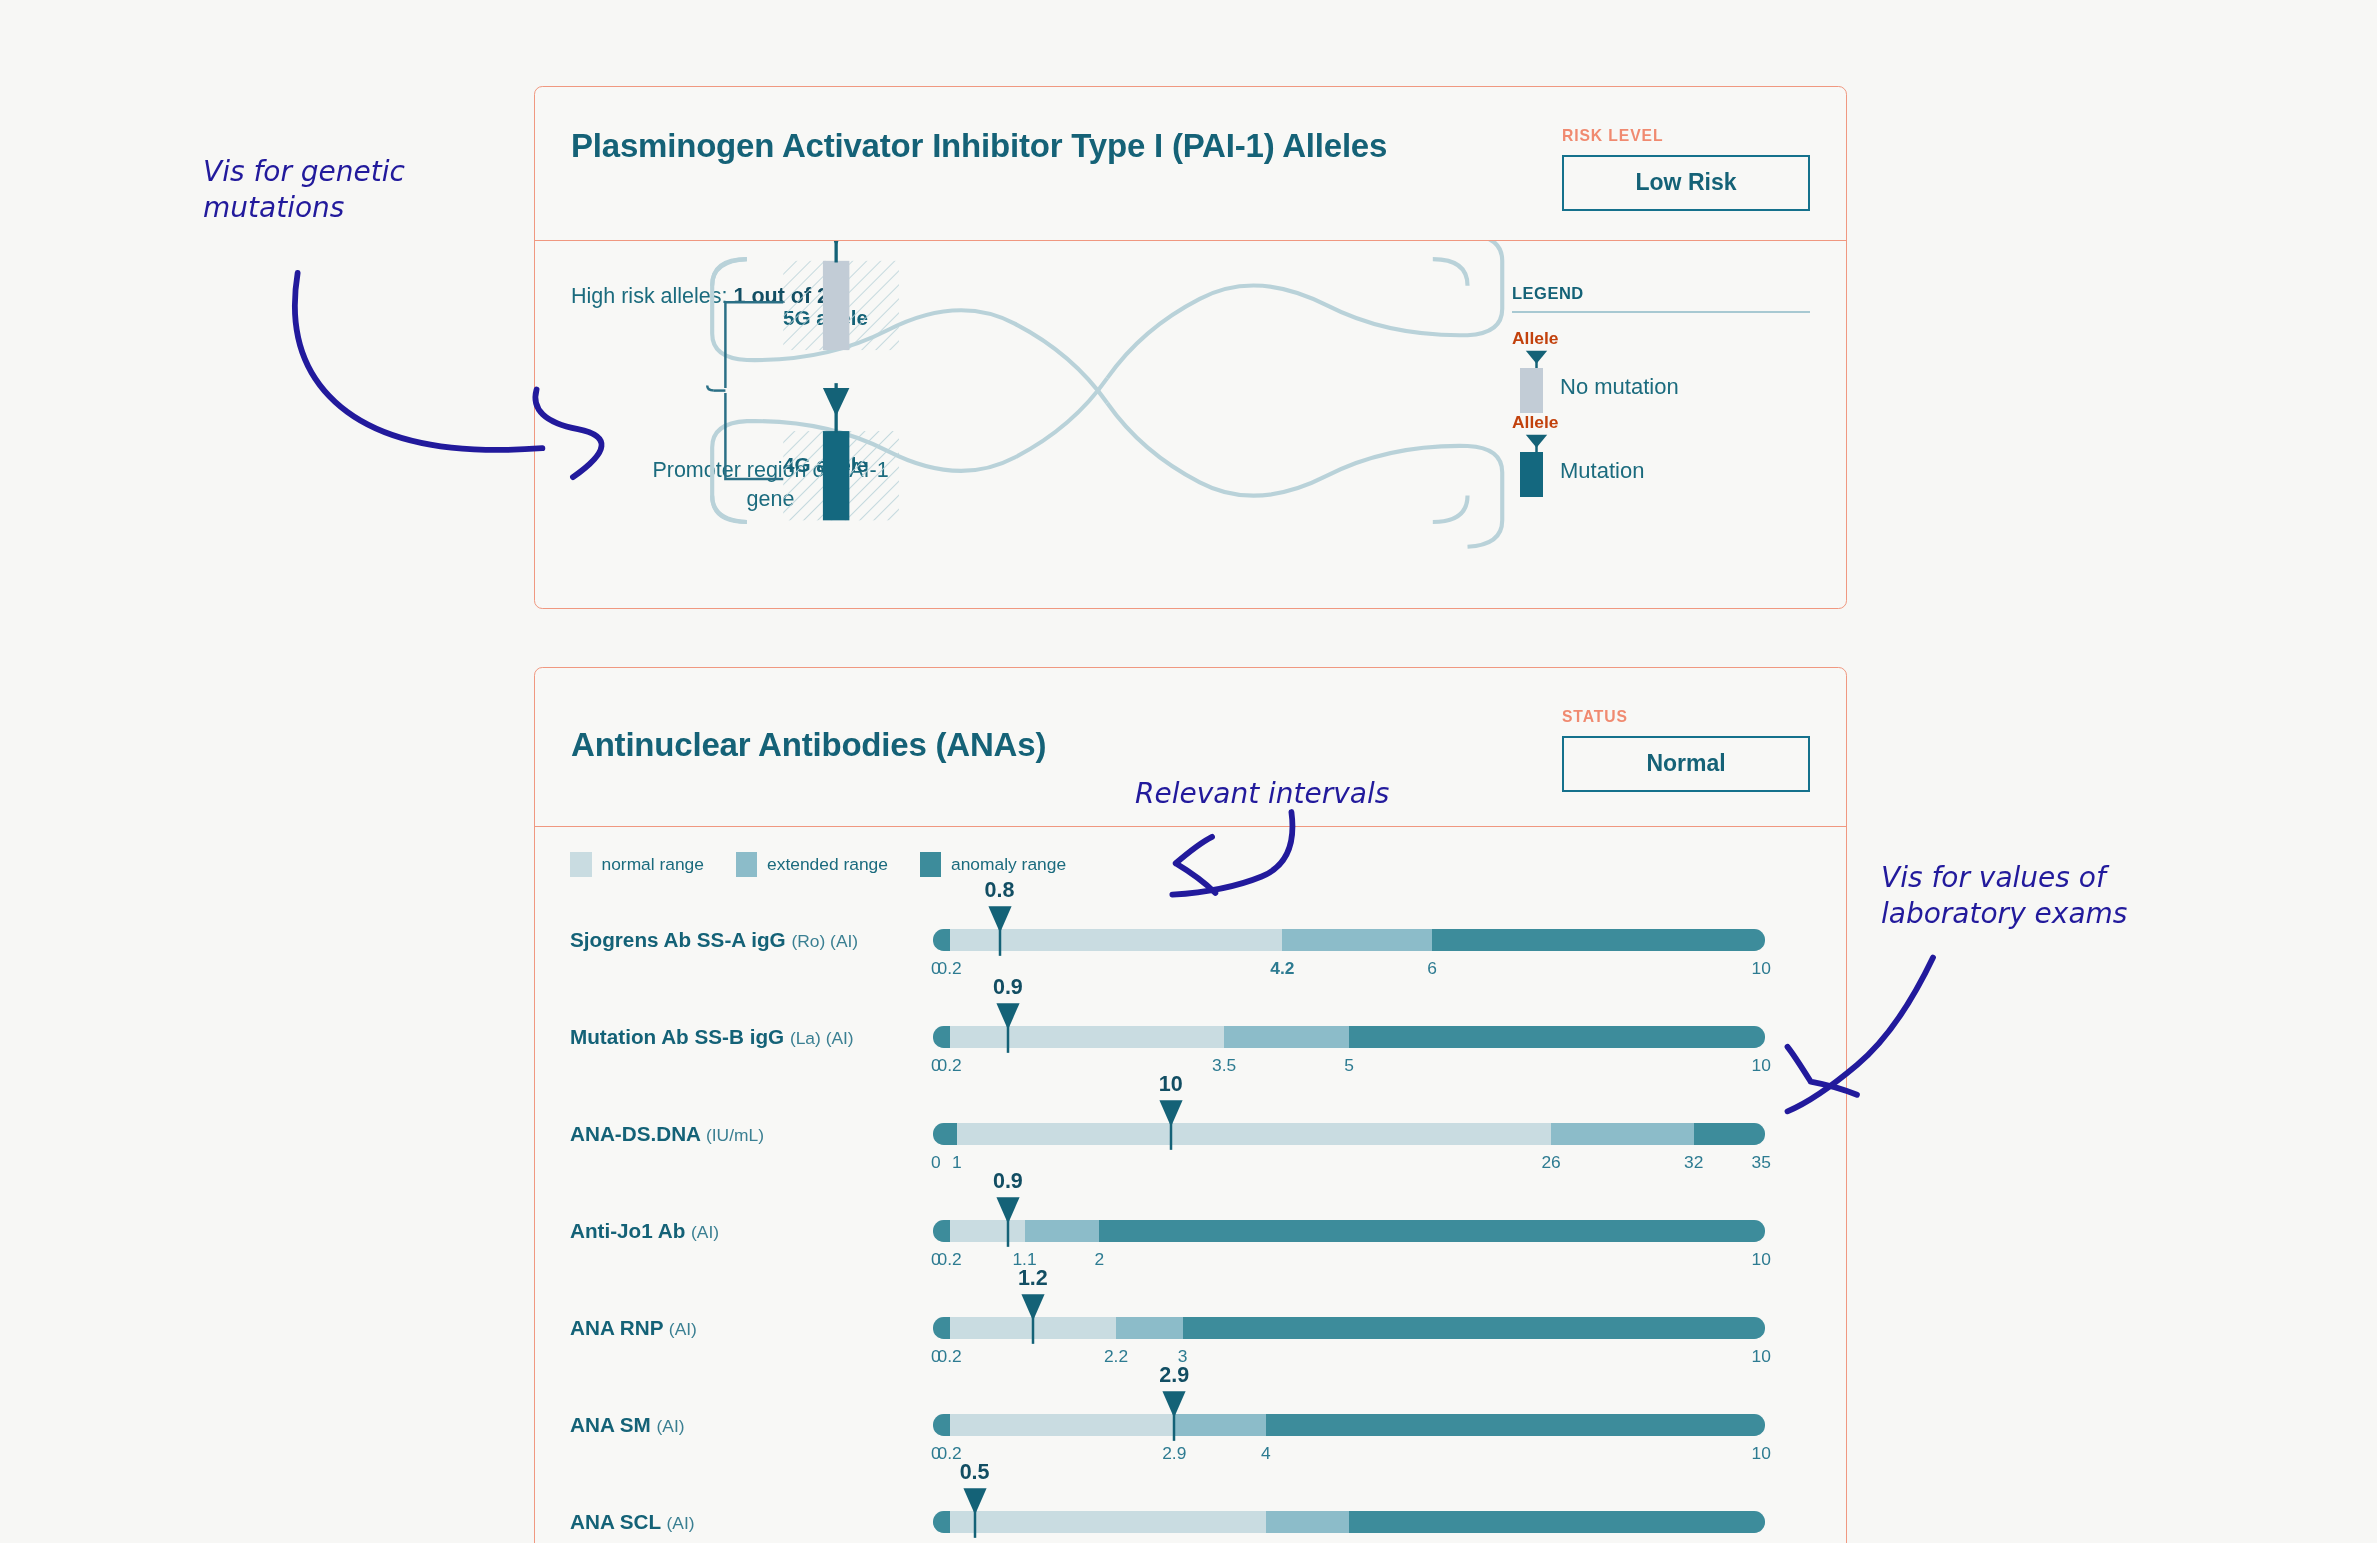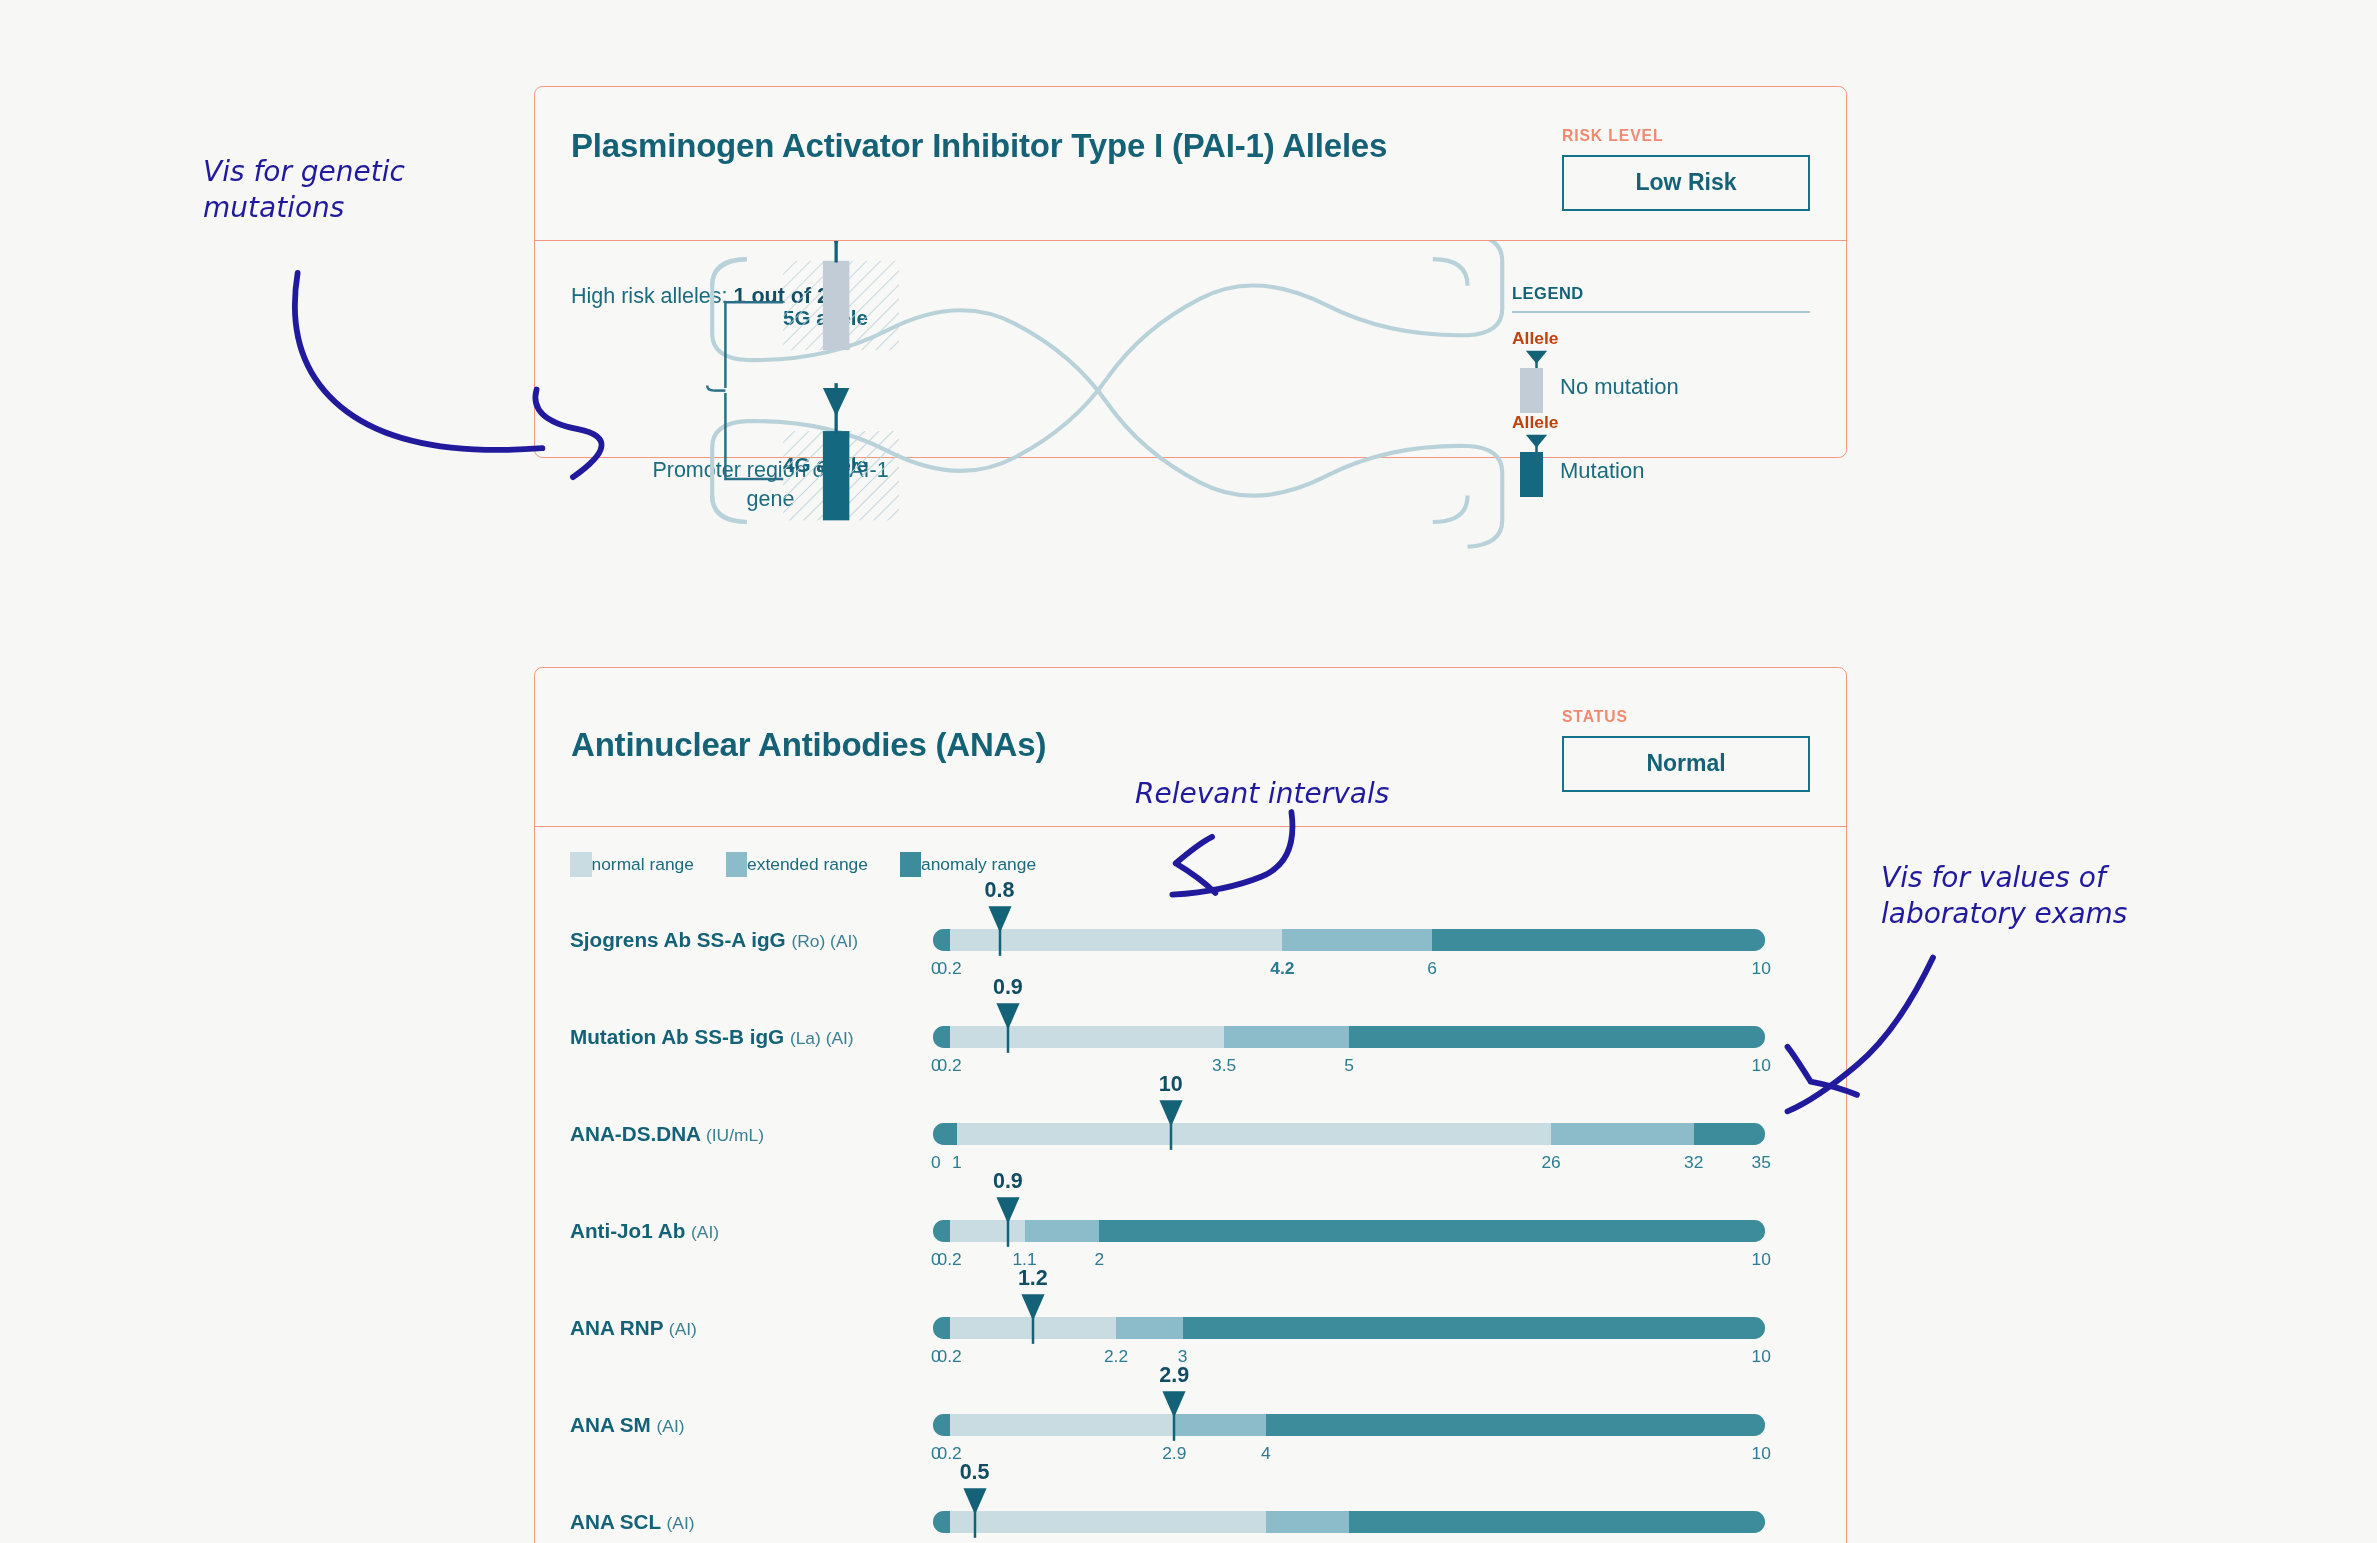--- a/index.html
+++ b/index.html
@@ -11,21 +11,21 @@
   }
   #stage { position: relative; width: 2377px; height: 1543px; }
 
   
   .card {
     position: absolute;
     border: 1.7px solid #f09880;
     border-radius: 8.3px;
     background: #f8f8f6;
   }
-  #card-genetics { left: 534px; top: 86px; width: 1313px; height: 372px; }
+  #card-genetics { left: 534px; top: 86px; width: 1313px; height: 523px; }
   #card-ana      { left: 534px; top: 667px; width: 1313px; height: 910px; }
 
   .card-header {
     position: relative;
     height: 154px;
     border-bottom: 1.7px solid #f09880;
     padding: 38px 36px 0 36px;
   }
   #card-ana .card-header { height: 159px; }
 
@@ -114,21 +114,21 @@
     position: absolute; left: 48px; top: 46px;
     color: #1b6b7e; font-size: 22px;
   }
 
   
   #ana-body { padding: 0; }
   .range-legend {
     position: absolute; left: 35px; top: 25px;
     display: flex; align-items: center; gap: 11.6px;
   }
-  .range-legend .chip { display: flex; align-items: center; gap: 0; margin-right: 20px; }
+  .range-legend .chip { display: flex; align-items: center; gap: 10px; margin-right: 20px; }
   .range-legend .sw { width: 21.5px; height: 25px; }
   .range-legend .lbl { color: #1b6b7e; font-size: 17.4px; }
 
   .rows { position: absolute; left: 0; top: 71px; width: 100%; }
   .lab-row { position: relative; height: 97px; }
 
   .lab-name {
     position: absolute; left: 35px; top: 30px;
     color: #146277; font-size: 20.7px; font-weight: bold; white-space: nowrap;
   }

